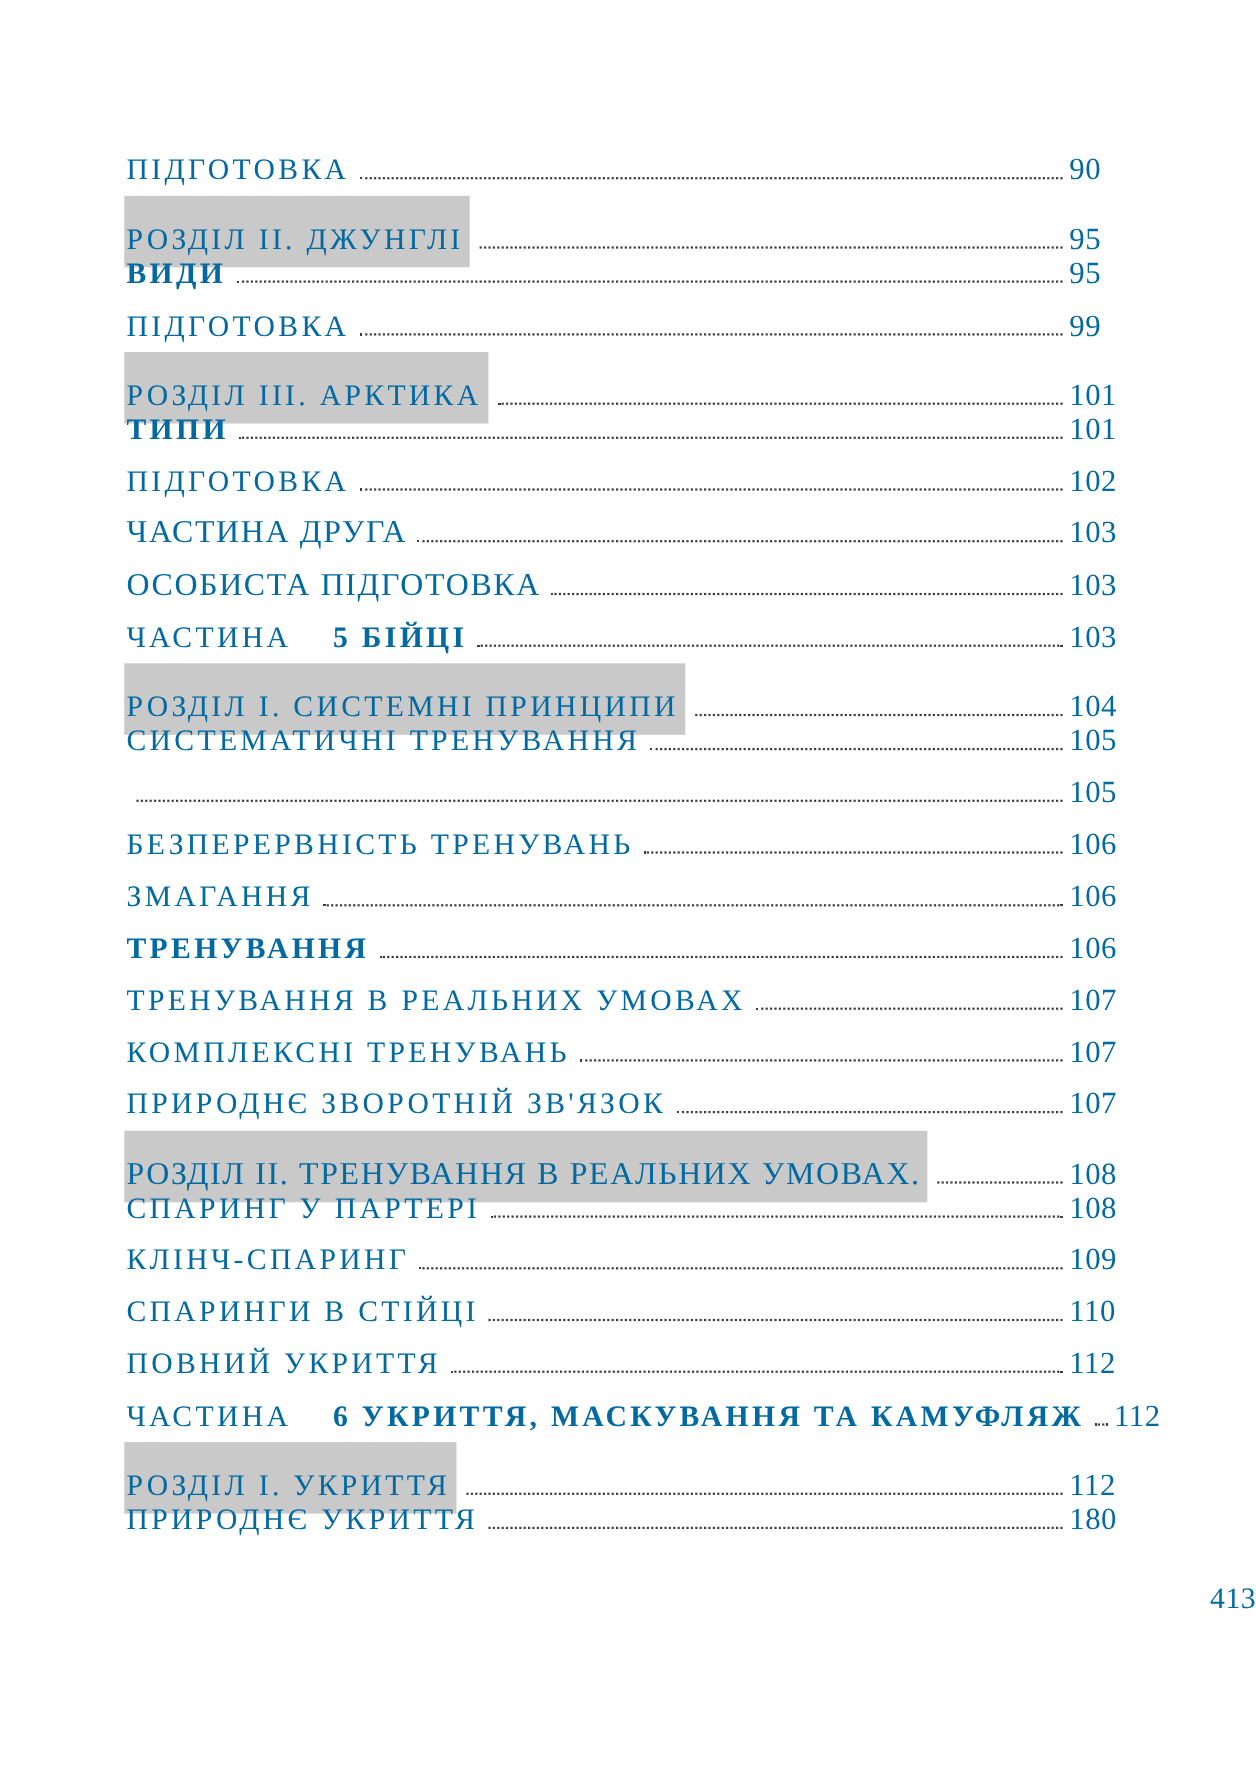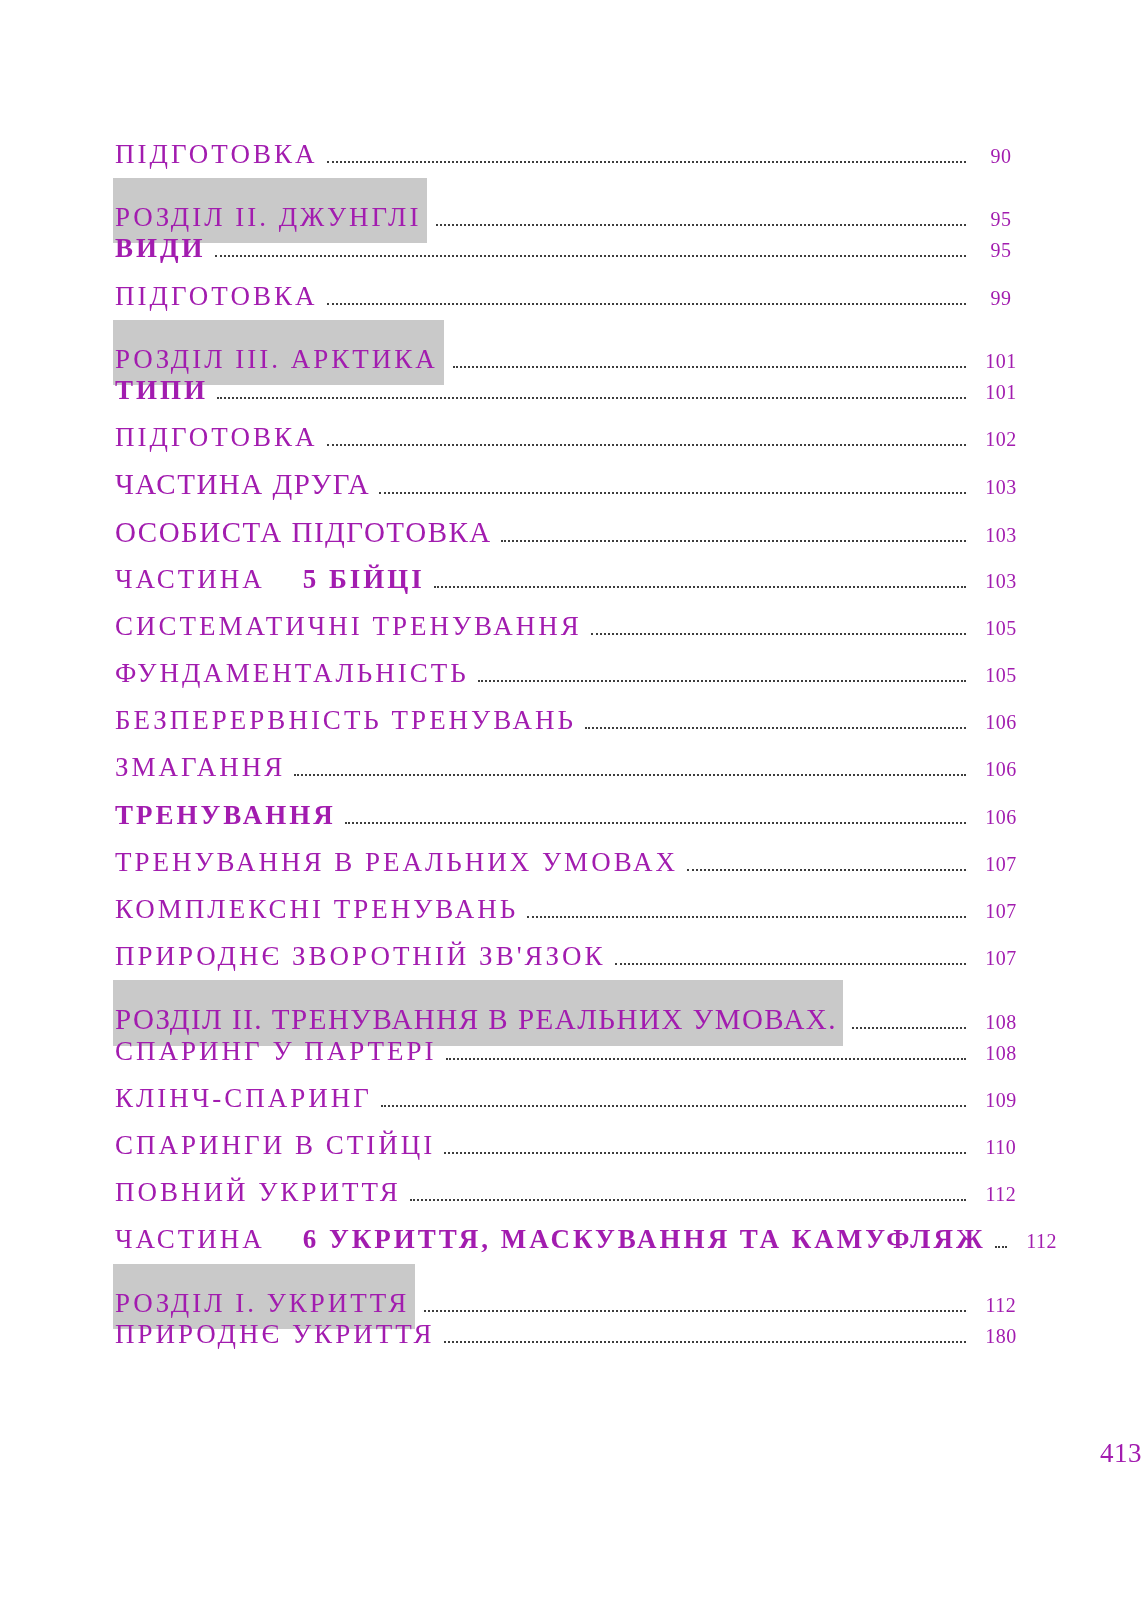--- a/index.html
+++ b/index.html
@@ -6,21 +6,21 @@
     margin: 0;
     padding: 0;
     background: #ffffff;
   }
   .page {
     position: relative;
     width: 1142px;
     height: 1615px;
     background: #ffffff;
     font-family: "Liberation Serif", "DejaVu Serif", serif;
-    color: #a21caf;
+    color: #0369a1;
     overflow: hidden;
   }
   .toc {
     position: absolute;
     left: 115px;
     right: 112px;
     top: 131px;
   }
   .row {
     display: flex;
@@ -62,23 +62,23 @@
   }
   .dots {
     flex: 1 1 auto;
     min-width: 12px;
     height: 0;
     margin: 0 6px 1px 9px;
     border-bottom: 2.6px dotted #3d3d3d;
   }
   .pagenum {
     line-height: 47.2px;
-    font-size: 20px;
+    font-size: 28px;
     min-width: 58px;
-    text-align: center;
+    text-align: left;
     letter-spacing: 0.5px;
   }
   .footer {
     position: absolute;
     left: 0;
     right: 0;
     top: 1438px;
     text-align: right;
     font-size: 27px;
     letter-spacing: 0.5px;
@@ -132,27 +132,31 @@
       <div class="row style-plain">
         <span class="title">ОСОБИСТА ПІДГОТОВКА</span>
         <span class="dots"></span>
         <span class="pagenum">103</span>
       </div>
       <div class="row style-bold">
         <span class="title"><span class="pre">ЧАСТИНА</span><span class="lab">5 БІЙЦІ</span></span>
         <span class="dots"></span>
         <span class="pagenum">103</span>
       </div>
+      <div class="row style-light hl">
+        <span class="title">РОЗДІЛ І. СИСТЕМНІ ПРИНЦИПИ</span>
+        <span class="dots"></span>
+        <span class="pagenum">104</span>
+      </div>
       <div class="row style-light">
         <span class="title">СИСТЕМАТИЧНІ ТРЕНУВАННЯ</span>
         <span class="dots"></span>
         <span class="pagenum">105</span>
       </div>
       <div class="row style-light">
-        <span class="title">ФУНДАМЕНТАЛЬНІСТЬ</span>
         <span class="dots"></span>
         <span class="pagenum">105</span>
       </div>
       <div class="row style-light">
         <span class="title">БЕЗПЕРЕРВНІСТЬ ТРЕНУВАНЬ</span>
         <span class="dots"></span>
         <span class="pagenum">106</span>
       </div>
       <div class="row style-light">
         <span class="title">ЗМАГАННЯ</span>

